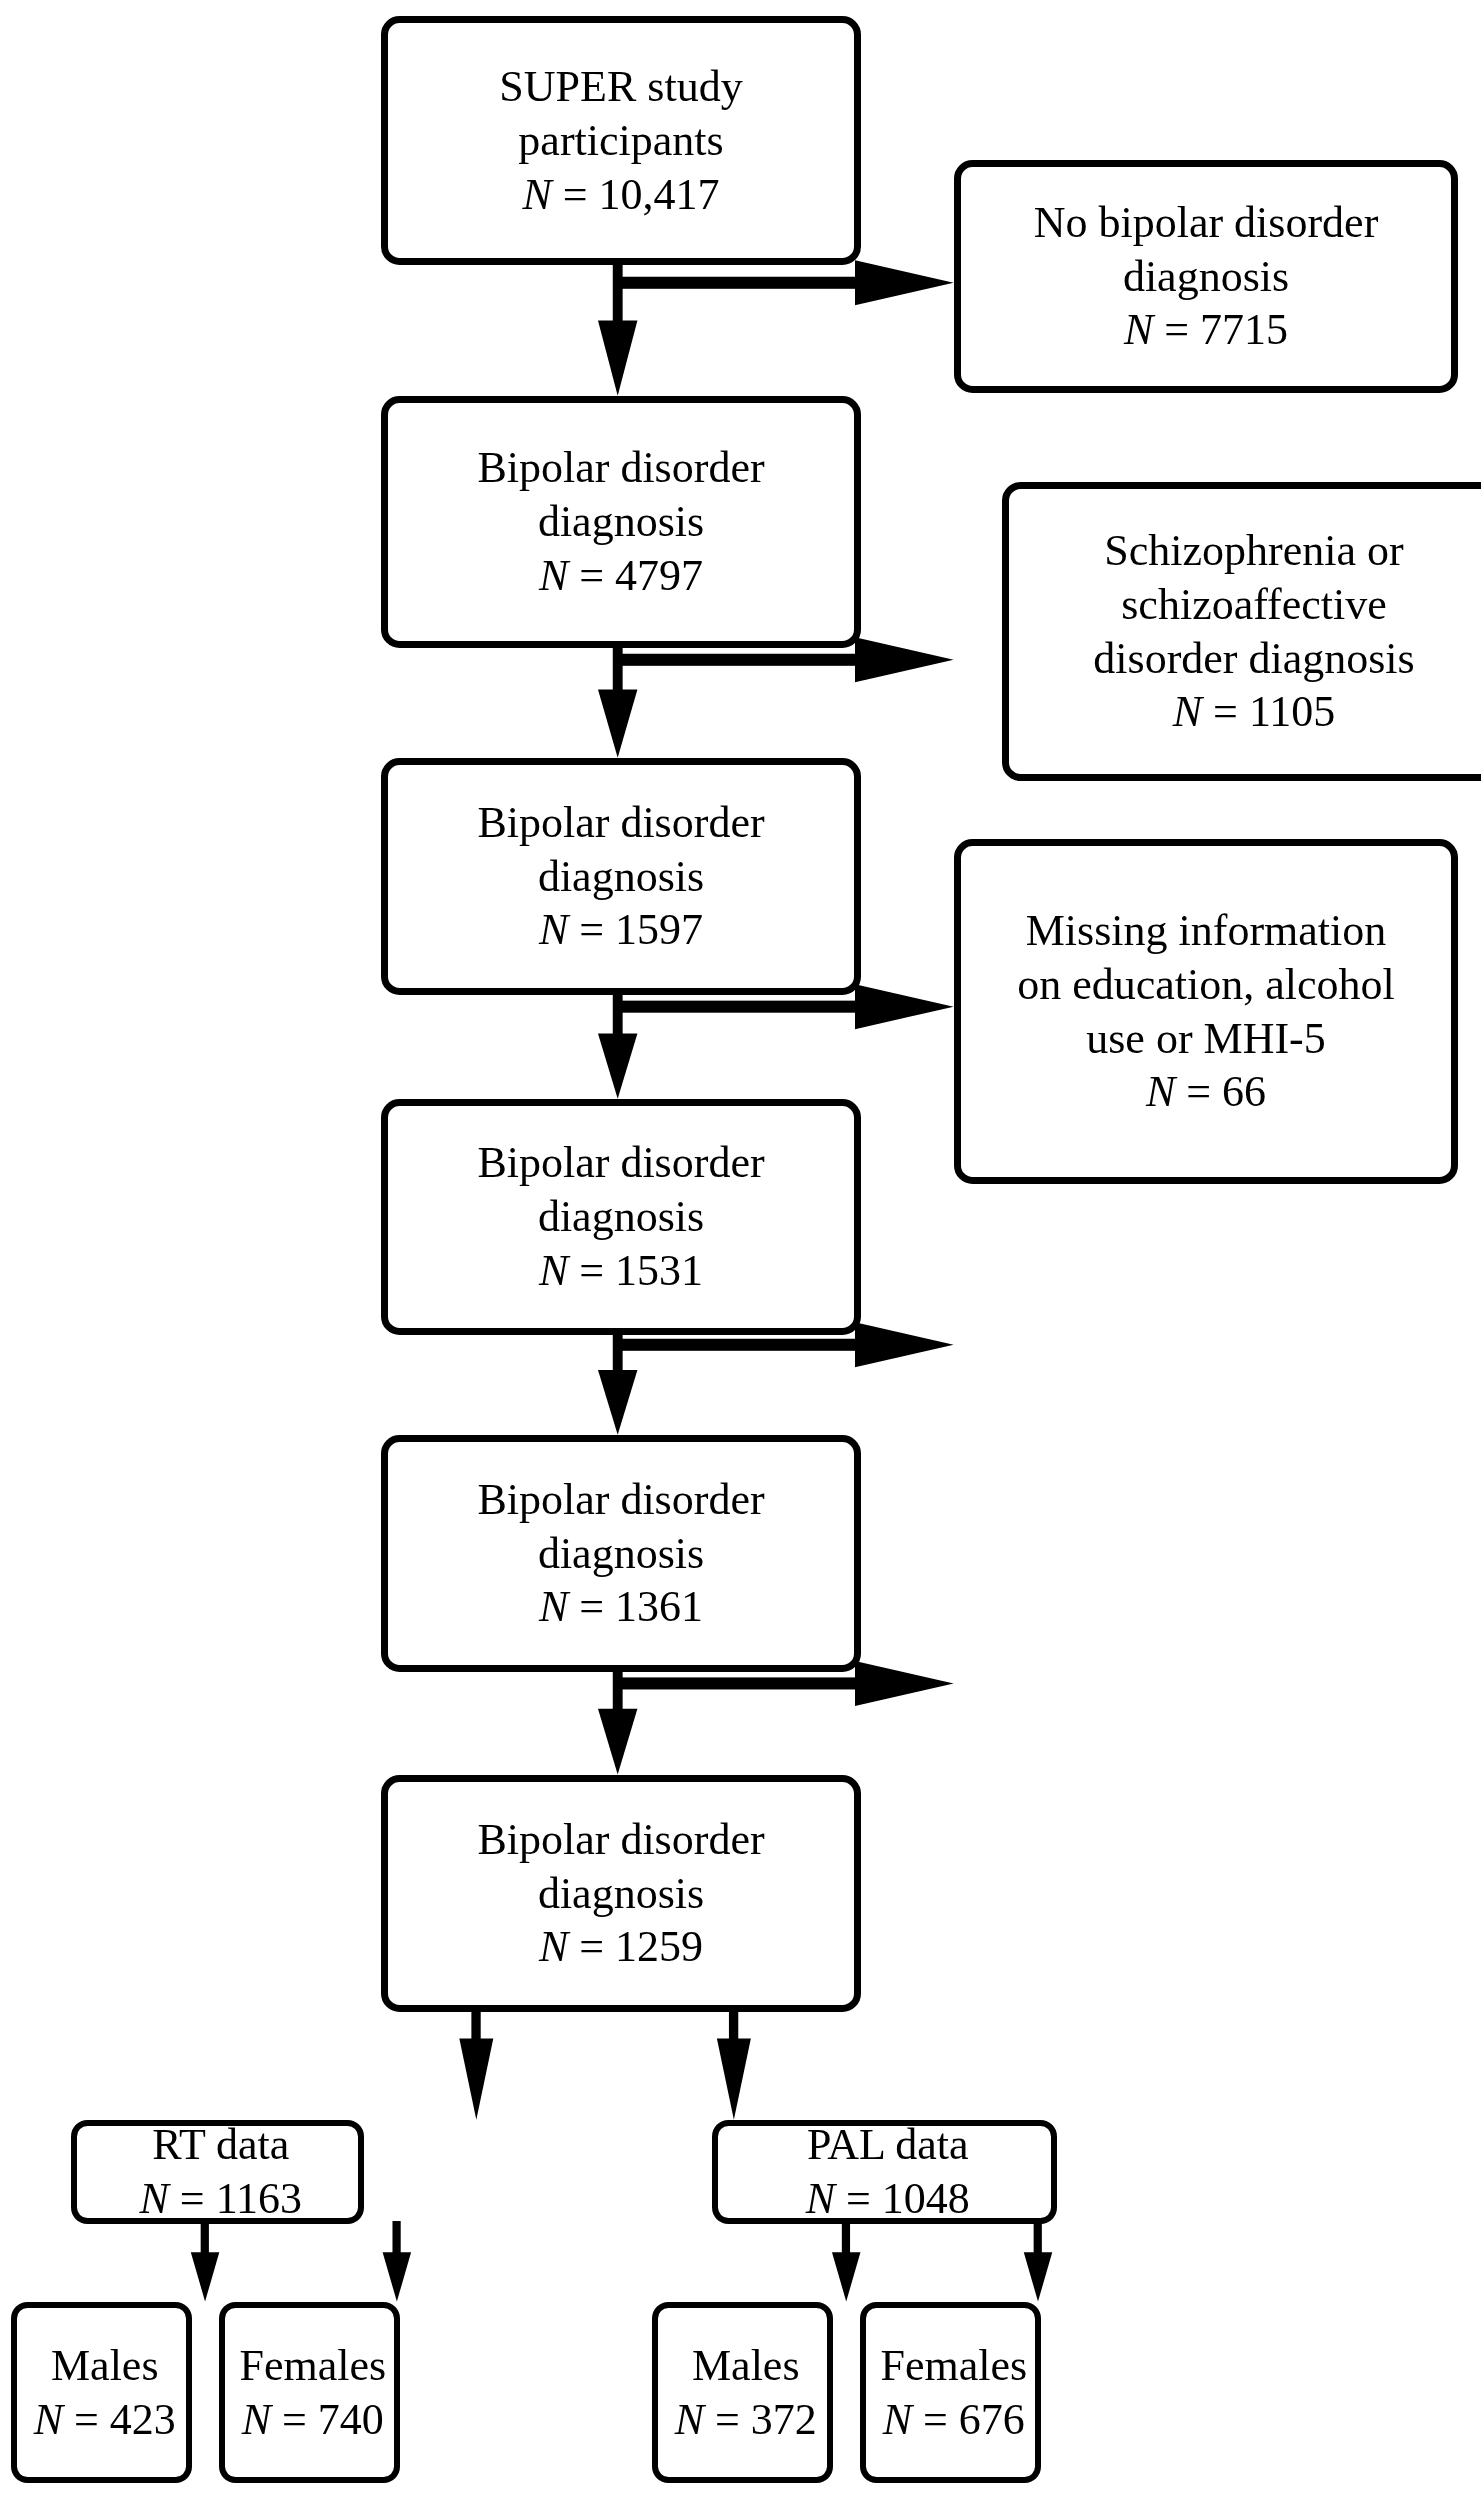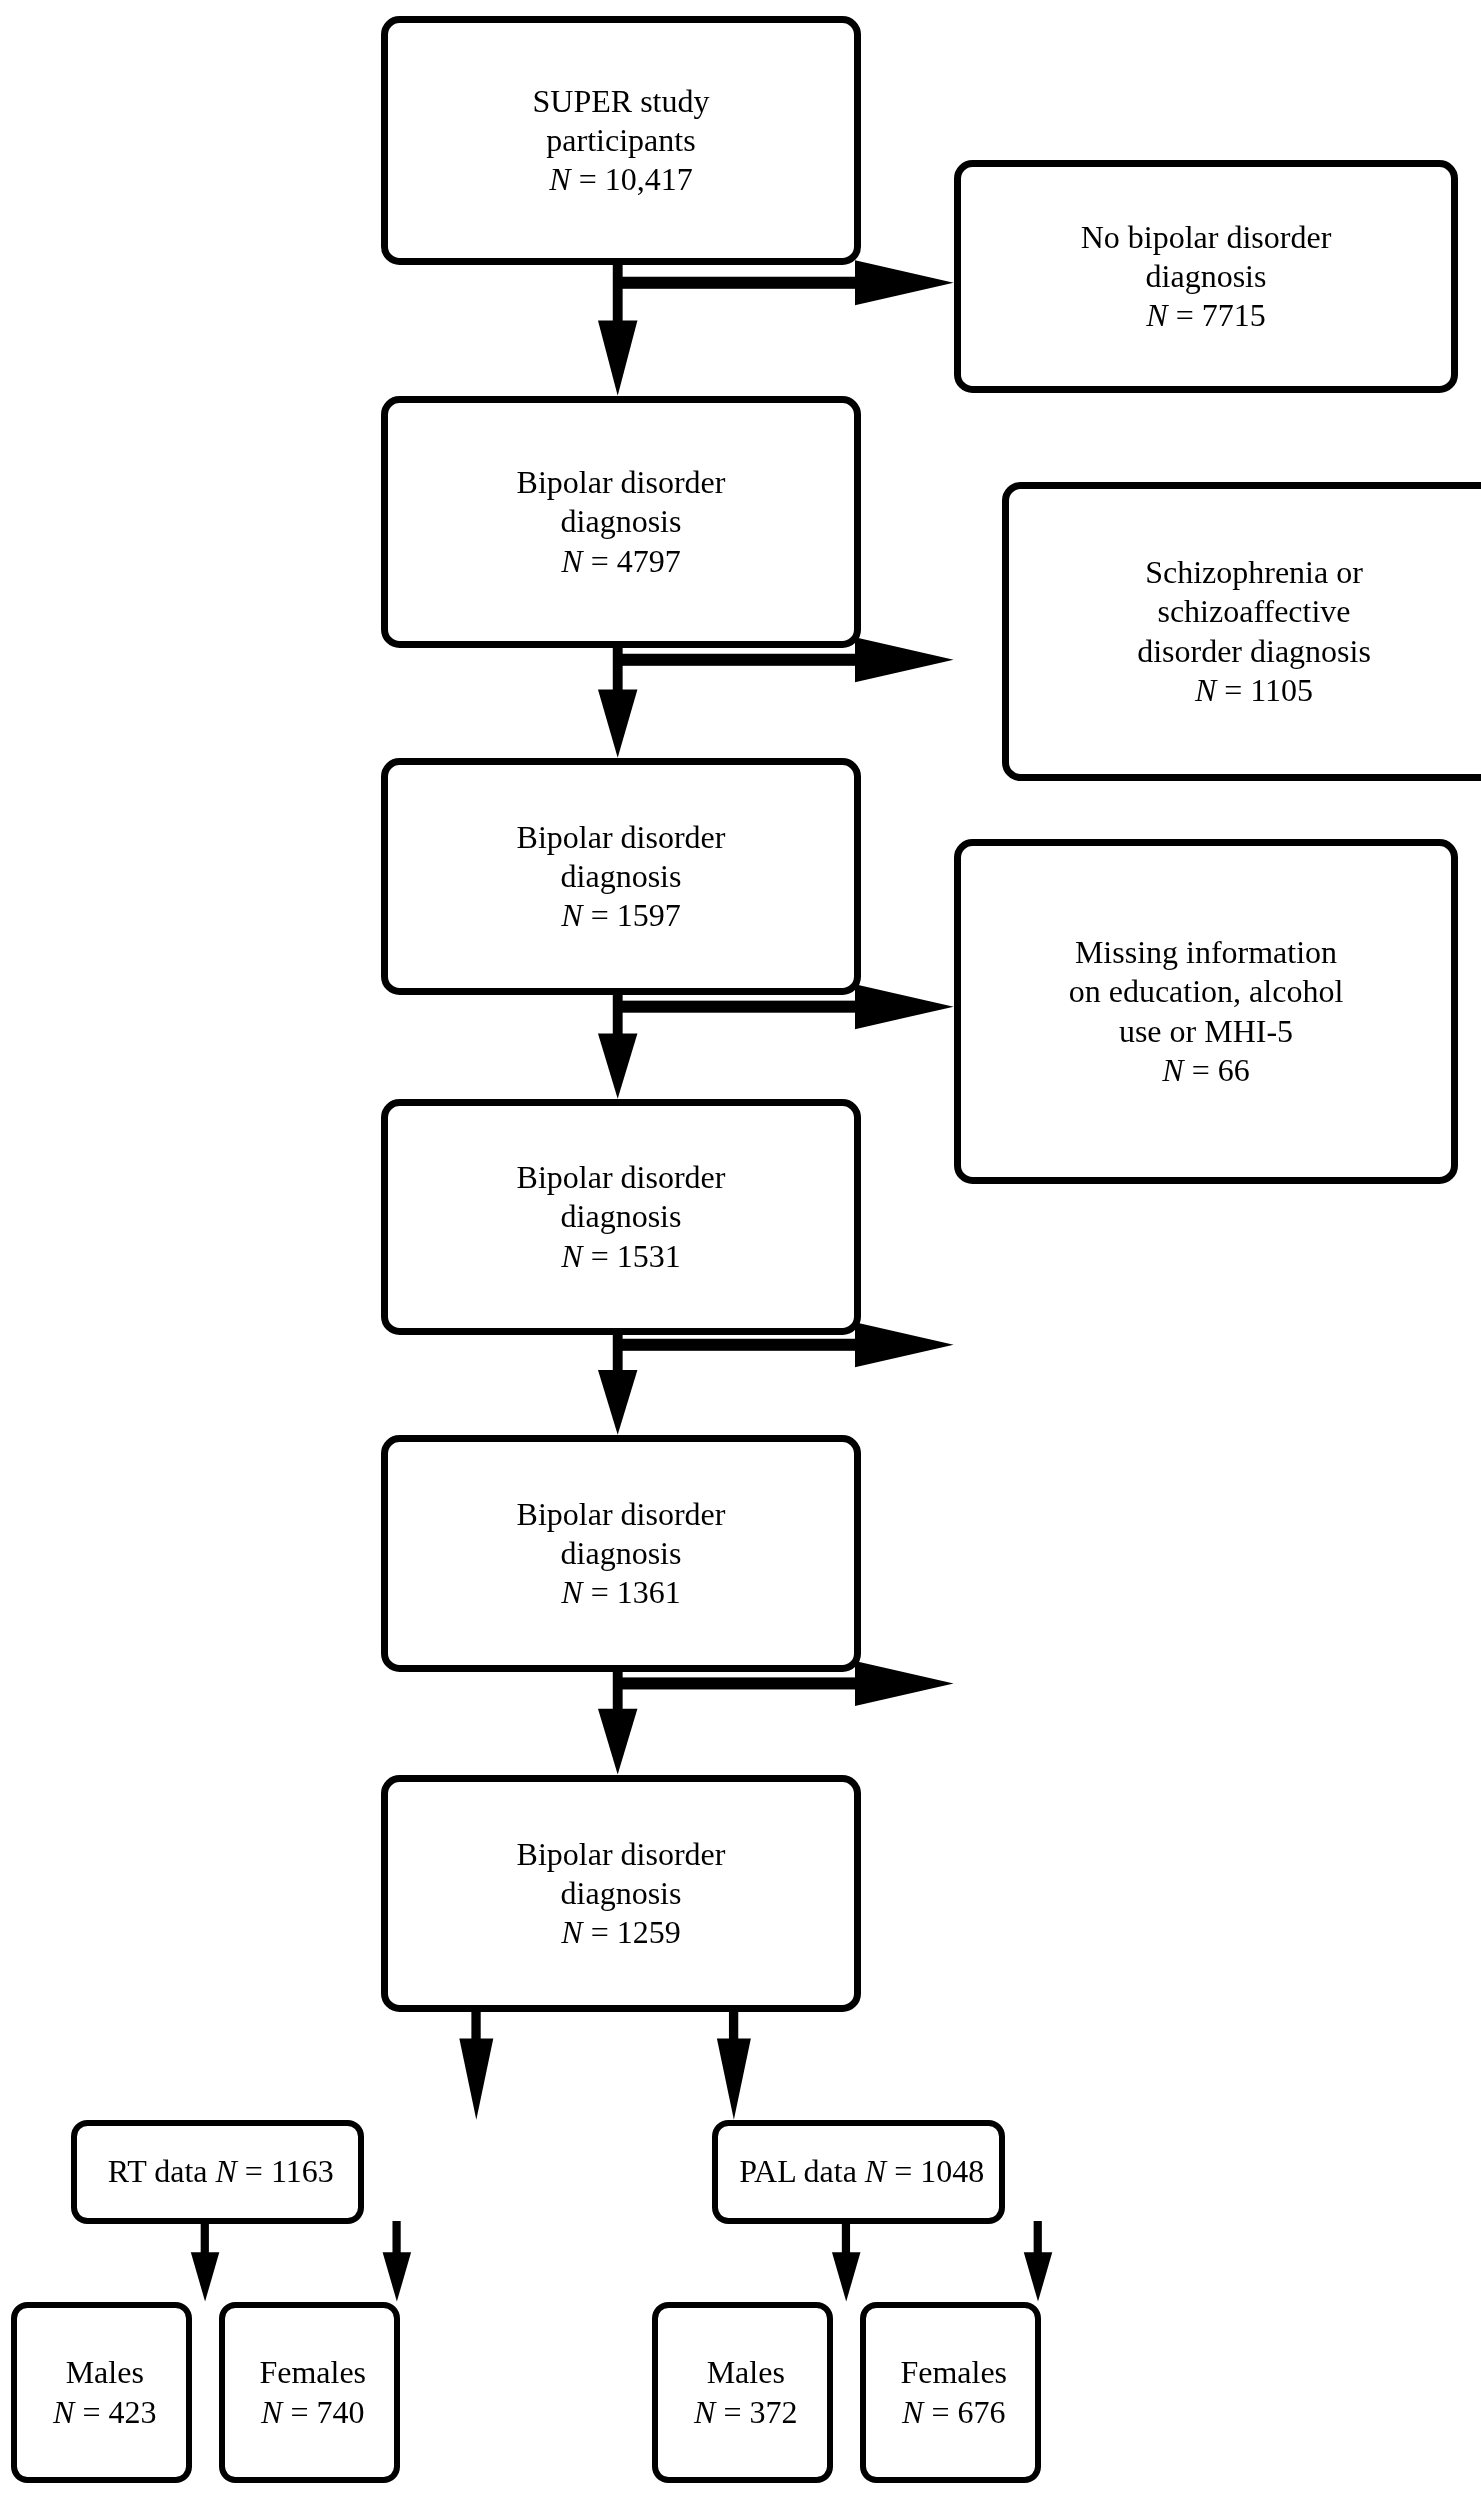--- a/index.html
+++ b/index.html
@@ -32,21 +32,21 @@
     position: absolute;
     box-sizing: border-box;
     background: #ffffff;
     border: 7.1px solid #000000;
     border-radius: 18.6px;
     display: flex;
     align-items: center;
     justify-content: center;
     text-align: center;
     line-height: 1.22;
-    font-size: 32px;
+    font-size: 44px;
     padding: 2.2px 5.5px;
   }
   .node-box.small-box {
     border-width: 6.6px;
     border-radius: 16.4px;
     padding-left: 12px;
   }
   .node-text {
     display: block;
     width: 100%;
@@ -191,21 +191,21 @@
   </div>
 
 
 
   <div class="node-box small-box inline-node" style="left:71px; top:2120px; width:293px; height:104px;">
     <span>
       <span class="node-text">RT data </span><span class="node-n"><i class="ital-n">N</i><span> = </span><span>1163</span></span>
     </span>
   </div>
 
-  <div class="node-box small-box inline-node" style="left:712px; top:2120px; width:293px; height:104px;">
+  <div class="node-box small-box inline-node" style="left:712px; top:2120px; width:345px; height:104px;">
     <span>
       <span class="node-text">PAL data </span><span class="node-n"><i class="ital-n">N</i><span> = </span><span>1048</span></span>
     </span>
   </div>
 
   <div class="node-box small-box" style="left:11px; top:2302px; width:181px; height:181px;">
     <span>
       <span class="node-text">Males</span>
       <span class="node-n"><i class="ital-n">N</i><span> = </span><span>423</span></span>
     </span>

